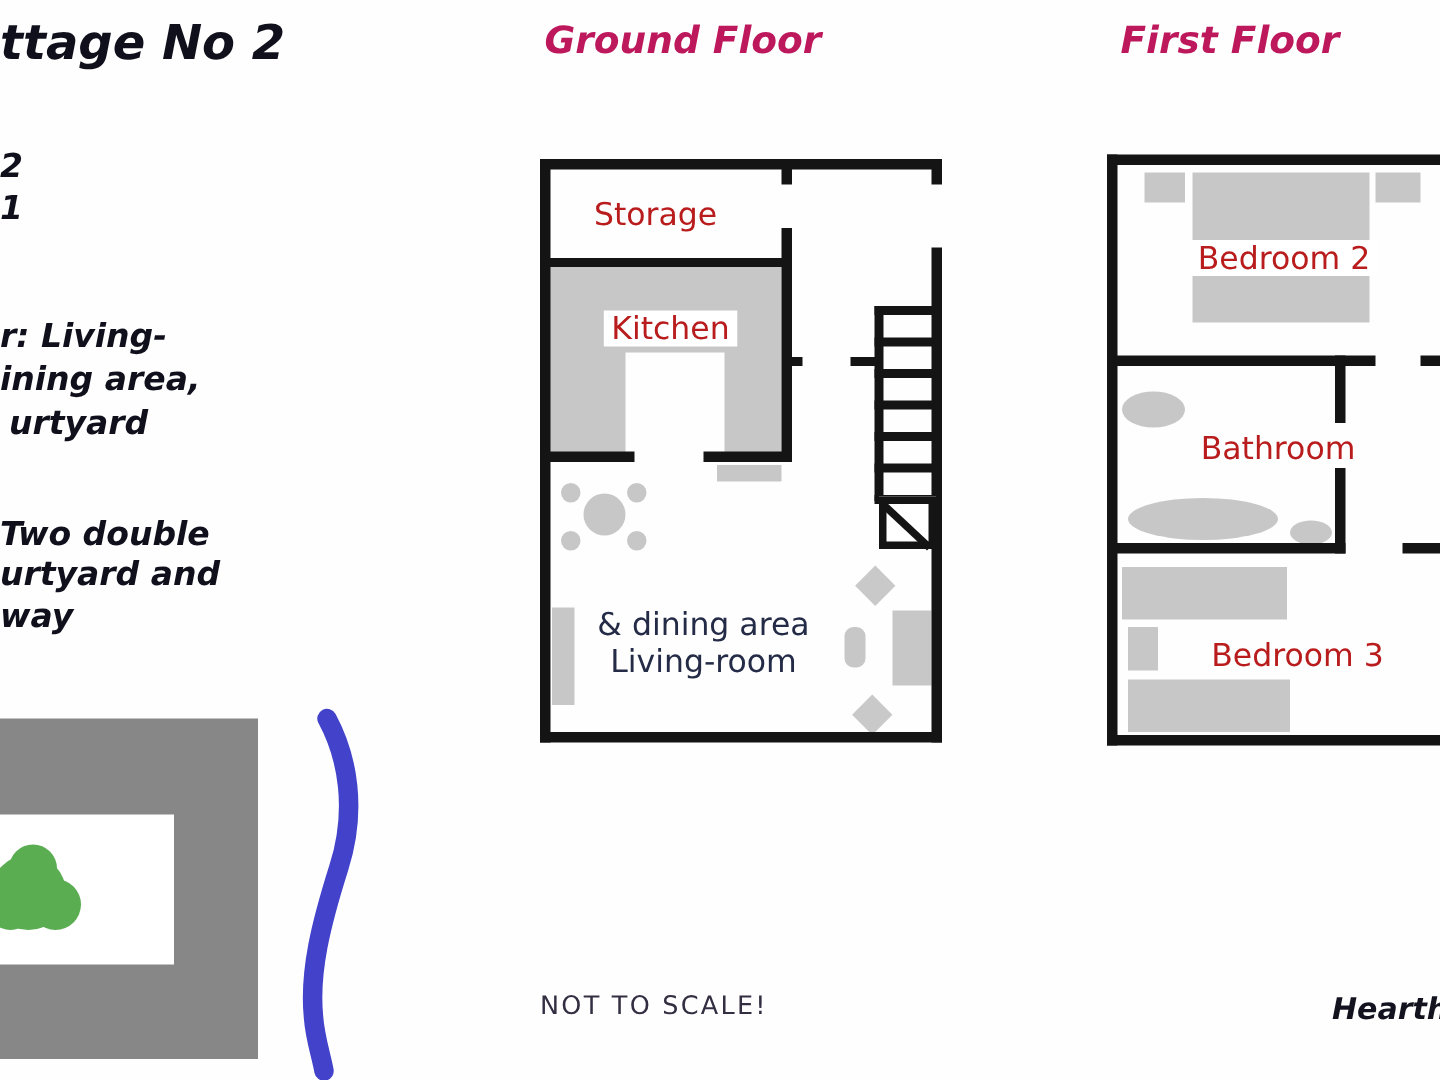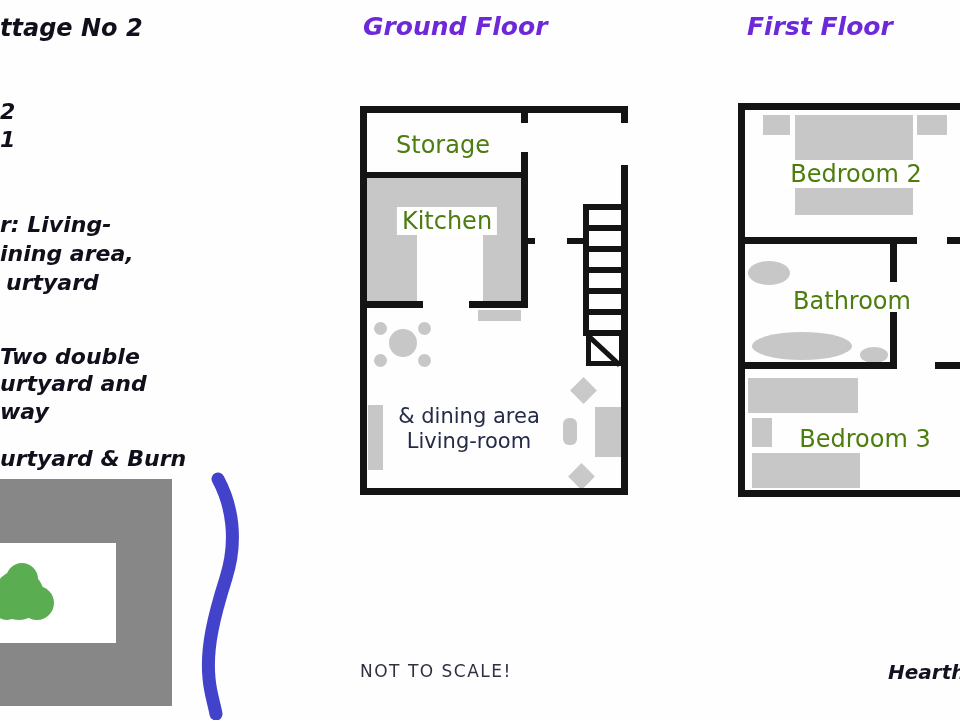--- a/index.html
+++ b/index.html
@@ -2,51 +2,50 @@
 <html><head>
 <meta charset="utf-8">
 <style>
   html,body{margin:0;padding:0;background:#ffffff;}
   #stage{position:relative;width:960px;height:720px;background:#fefefe;overflow:hidden;
          font-family:"DejaVu Sans","Liberation Sans",sans-serif;}
   .wall{position:absolute;background:#141414;}
   .gray{position:absolute;background:#c7c7c7;}
   .ellipse{position:absolute;background:#c7c7c7;border-radius:50%;}
   .diamond{position:absolute;width:19px;height:19px;background:#c9c9c9;transform:rotate(45deg);}
-  .title{position:absolute;font-weight:bold;font-style:italic;font-size:25px;color:#6d28d9;white-space:nowrap;}
+  .title{position:absolute;font-weight:bold;font-style:italic;font-size:25px;color:#be185d;white-space:nowrap;}
   .note{position:absolute;font-weight:bold;font-style:italic;font-size:22px;color:#10101c;white-space:nowrap;line-height:24px;}
-  .room-label{position:absolute;font-size:24px;color:#4d7c0f;white-space:nowrap;}
+  .room-label{position:absolute;font-size:21px;color:#b91c1c;white-space:nowrap;}
   .center{transform:translateX(-50%);}
   .whitebg{background:#ffffff;padding:0 5px;}
   .bush{position:absolute;background:#5bad52;border-radius:50%;}
   #courtyard{position:absolute;left:0;top:479px;width:172px;height:227px;background:#878787;}
   #courtyard-inner{position:absolute;left:0;top:64px;width:116px;height:100px;background:#ffffff;}
   #stair-diag{position:absolute;left:590px;top:334px;width:43px;height:5px;background:#141414;
               transform-origin:0 0;transform:rotate(43deg);}
   #landing-box{position:absolute;left:586px;top:331px;width:38px;height:35px;box-sizing:border-box;
                border:5px solid #141414;background:#ffffff;}
   #footer-scale{position:absolute;left:360px;top:661px;font-size:17px;letter-spacing:1.5px;color:#342e42;}
   #footer-credit{position:absolute;left:888px;top:660px;font-size:20px;font-weight:bold;font-style:italic;color:#131320;white-space:nowrap;}
   .living-label{position:absolute;font-size:21px;color:#242b47;text-align:center;line-height:25px;white-space:nowrap;}
 </style>
 </head>
 <body>
 
 <div id="stage">
 
-  <div class="note" style="left:0;top:16px;font-size:24px;">ttage No 2</div>
+  <div class="note" style="left:0;top:16px;font-size:32px;">ttage No 2</div>
   <div class="note" style="left:0;top:100px;">2</div>
   <div class="note" style="left:0;top:128px;">1</div>
   <div class="note" style="left:0;top:213px;">r: Living-</div>
   <div class="note" style="left:0;top:242px;">ining area,</div>
   <div class="note" style="left:6px;top:271px;">urtyard</div>
   <div class="note" style="left:0;top:345px;">Two double</div>
   <div class="note" style="left:0;top:372px;">urtyard and</div>
   <div class="note" style="left:0;top:400px;">way</div>
-  <div class="note" style="left:0;top:447px;">urtyard &amp; Burn</div>
 
   <div id="courtyard">
     <div id="courtyard-inner"></div>
   </div>
   <div class="bush" style="left:-6px;top:570px;width:50px;height:50px;"></div>
   <div class="bush" style="left:6px;top:563px;width:32px;height:32px;"></div>
   <div class="bush" style="left:20px;top:586px;width:34px;height:34px;"></div>
   <div class="bush" style="left:-8px;top:590px;width:30px;height:30px;"></div>
 
   <svg style="position:absolute;left:195px;top:470px;" width="60" height="250" viewBox="0 0 60 250">

